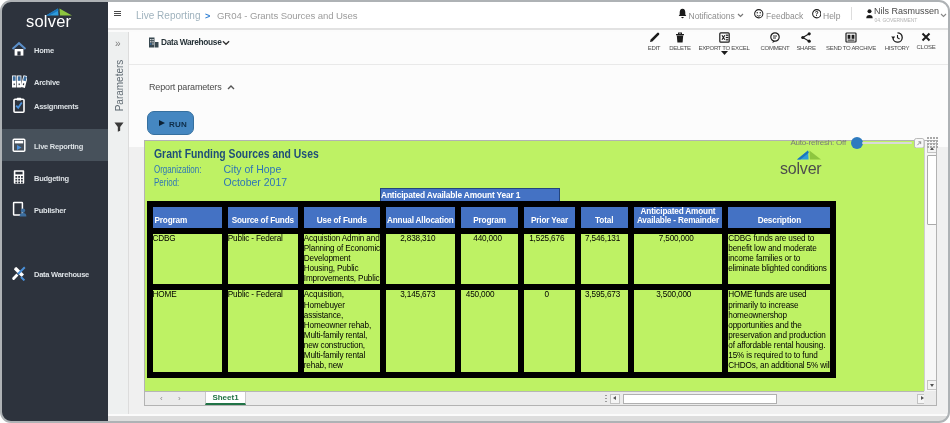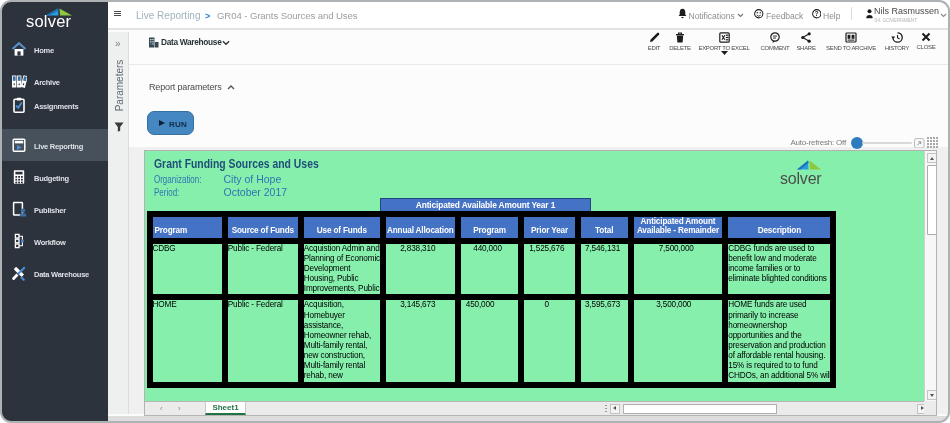--- a/index.html
+++ b/index.html
@@ -44,27 +44,27 @@
 .runbtn{position:absolute;left:146px;top:110px;width:47px;height:24px;background:#4587c1;border:1px solid #36709f;border-radius:7px;z-index:6;color:#0e2d49;font-size:8px;font-weight:bold;letter-spacing:.2px}
 .runtri{position:absolute;left:10.5px;top:7.5px;width:0;height:0;border-top:3.8px solid transparent;border-bottom:3.8px solid transparent;border-left:6.6px solid #0c2135}
 .runtx{position:absolute;left:21px;top:8px}
 .artext{position:absolute;left:745px;top:137px;width:100px;text-align:right;font-size:8px;letter-spacing:-.2px;color:#7a7a7a;white-space:nowrap;z-index:6}
 .knob{position:absolute;left:849.5px;top:135.5px;width:12.5px;height:12.5px;border-radius:50%;background:#2e7bbf;z-index:6}
 .track{position:absolute;left:861px;top:141px;width:50px;height:1.5px;background:#d9d9d9;border-radius:1px;z-index:6}
 
 .lower{position:absolute;left:128px;top:146px;width:820px;height:267px;background:#f0f0f0;z-index:1}
 .chrome{position:absolute;left:107px;top:414.5px;width:841px;height:5px;background:#dddddd;z-index:2}
 
-.report{position:absolute;left:143px;top:149px;width:793px;height:265.5px;background:#86efac;border:1px solid #b3b3b3;z-index:5;overflow:hidden}
+.report{position:absolute;left:143px;top:139px;width:793px;height:265.5px;background:#bef264;border:1px solid #b3b3b3;z-index:5;overflow:hidden}
 .rtitle{position:absolute;left:8.5px;top:5px;font-size:13px;font-weight:bold;color:#1f4e79;transform:scaleX(.8);transform-origin:0 0;white-space:nowrap}
 .rlab{position:absolute;left:8.5px;font-size:10.5px;color:#2e75b6;transform:scaleX(.76);transform-origin:0 0;white-space:nowrap}
 .rval{position:absolute;left:78.5px;font-size:10.5px;color:#2e75b6;transform:none;transform-origin:0 0;white-space:nowrap}
 .rlogo{position:absolute;left:635px;top:19px;font-size:16px;color:#4d4d4d;letter-spacing:-.2px}
 .rlogotri{position:absolute;left:652px;top:9px}
-.band{position:absolute;left:235px;top:46.5px;width:211px;height:14px;background:#4472c4;border:1px solid #24457d;color:#fff;font-size:8.4px;font-weight:bold;text-align:center;line-height:12.5px;letter-spacing:-.15px}
+.band{position:absolute;left:235px;top:46.5px;width:180px;height:14px;background:#4472c4;border:1px solid #24457d;color:#fff;font-size:8.4px;font-weight:bold;text-align:left;line-height:12.5px;letter-spacing:-.15px}
 table.grant{position:absolute;left:1.5px;top:59.5px;width:684px;border-collapse:collapse;table-layout:fixed;font-size:8.2px;color:#000;letter-spacing:-.15px}
 table.grant td{border:6px solid #000000;vertical-align:top;line-height:10.15px;overflow:hidden;padding:0;white-space:nowrap}
 table.grant tr.hdr td{background:#4472c4;color:#fff;font-weight:bold;text-align:center;vertical-align:bottom;padding-bottom:1.5px;line-height:9.8px;white-space:normal}
 td.tl{padding:1px 1px 0 2px}
 td.num{text-align:right;padding-top:1px}
 
 .vscroll{position:absolute;left:779px;top:0;width:13px;height:250px;background:#f7f7f7;border-left:1px solid #cfcfcf}
 .sbtn{position:absolute;left:2px;width:9.5px;height:10px;background:#f4f4f4;border:1px solid #c4c4c4}
 .tri{position:absolute;width:0;height:0}
 .tu{left:1.5px;top:2.5px;border-left:2.8px solid transparent;border-right:2.8px solid transparent;border-bottom:3.6px solid #555}
@@ -189,30 +189,20 @@
       </svg>
     <div class="tx">Budgeting</div>
   </div>
   <div class="navitem" style="top:192px">
     <svg class="ic" viewBox="0 0 16 16">
         <rect x="2.6" y="1.4" width="8.8" height="12.6" rx="0.6" fill="none" stroke="#fff" stroke-width="1.5"></rect>
         <circle cx="12" cy="9.6" r="2.2" fill="#3c6e9f"></circle>
         <path d="M8.6 15.4 a3.4 3.4 0 0 1 6.8 0 Z" fill="#3c6e9f"></path>
       </svg>
     <div class="tx">Publisher</div>
-  </div>
-  <div class="navitem" style="top:224px">
-    <svg class="ic" viewBox="0 0 16 16">
-        <rect x="4.4" y="1.4" width="3.6" height="3.6" fill="none" stroke="#fff" stroke-width="1.3"></rect>
-        <rect x="4.4" y="6.2" width="3.6" height="3.6" fill="none" stroke="#fff" stroke-width="1.3"></rect>
-        <rect x="4.4" y="11" width="3.6" height="3.6" fill="none" stroke="#fff" stroke-width="1.3"></rect>
-        <path d="M8 3.2 L11.4 3.2 L11.4 12.8 L8 12.8" fill="none" stroke="#fff" stroke-width="1.1"></path>
-        <circle cx="11.4" cy="8" r="1.4" fill="#4a90d9"></circle>
-      </svg>
-    <div class="tx">Workflow</div>
   </div>
   <div class="navitem" style="top:256px">
     <svg class="ic" viewBox="0 0 16 16">
         <path d="M2 3.4 L9.6 11 L12 8.6 L4.4 1 A3 3 0 0 0 2 3.4 Z" fill="#fff" transform="translate(1,1)"></path>
         <path d="M13.8 2.2 L7 9 M10 12 l3.4 3.4" stroke="#4a90d9" stroke-width="2" fill="none"></path>
         <path d="M1.6 12.4 L5.4 8.6 L7.4 10.6 L3.6 14.4 A1.4 1.4 0 0 1 1.6 12.4 Z" fill="#fff"></path>
       </svg>
     <div class="tx">Data Warehouse</div>
   </div>
 

